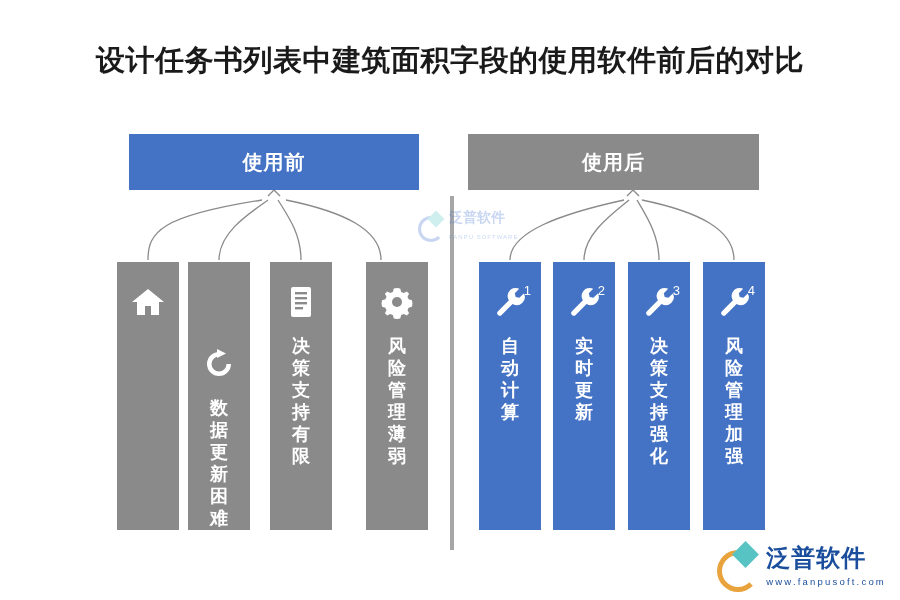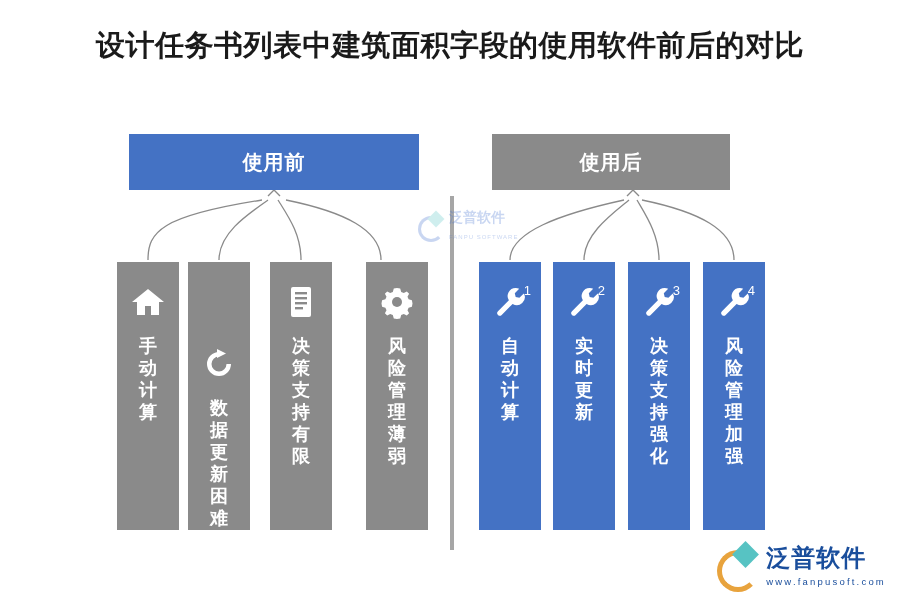--- a/index.html
+++ b/index.html
@@ -11,21 +11,21 @@
   }
   #stage {
     position: relative;
     width: 900px; height: 600px;
     background: #ffffff;
   }
 
   
   .title {
     position: absolute;
-    top: 26px; left: 0; width: 900px;
+    top: 41px; left: 0; width: 900px;
     text-align: center;
     font-size: 29px;
     font-weight: bold;
     color: #1a1a1a;
     letter-spacing: 0.5px;
     white-space: nowrap;
   }
 
   
   .wm-center {
@@ -88,21 +88,21 @@
   .hdr {
     position: absolute;
     height: 56px;
     display: flex; align-items: center; justify-content: center;
     color: #ffffff;
     font-size: 20px;
     font-weight: bold;
     letter-spacing: 1px;
   }
   .hdr.before { left: 129px; top: 134px; width: 290px; background: #4472c4; }
-  .hdr.after  { left: 492px; top: 134px; width: 238px; background: #8a8a8a; }
+  .hdr.after  { left: 468px; top: 134px; width: 291px; background: #8a8a8a; }
 
   
   .divider {
     position: absolute;
     left: 450px; top: 196px;
     width: 4px; height: 354px;
     background: #a6a6a6;
   }
 
   
@@ -188,21 +188,20 @@
 
   <div class="hdr before">使用前</div>
   <div class="hdr after">使用后</div>
 
   <div class="card gray c-l1">
     <div class="ico">
       <svg width="34" height="30" viewBox="0 0 34 30">
         <path d="M17 2 L33 15 L28 15 L28 28 L20 28 L20 19 L14 19 L14 28 L6 28 L6 15 L1 15 Z" fill="#ffffff"></path>
       </svg>
     </div>
-    <div class="lbl">手动计算</div>
   </div>
 
   <div class="card gray c-l2">
     <div class="ico">
       <svg width="32" height="32" viewBox="0 0 32 32">
         <path d="M16 4 A12 12 0 1 0 28 16 L23.5 16 A7.5 7.5 0 1 1 16 8.5 Z" fill="#ffffff"></path>
         <path d="M14 1 L23 5.5 L14 10 Z" fill="#ffffff"></path>
       </svg>
     </div>
     <div class="lbl">数据更新困难</div>

